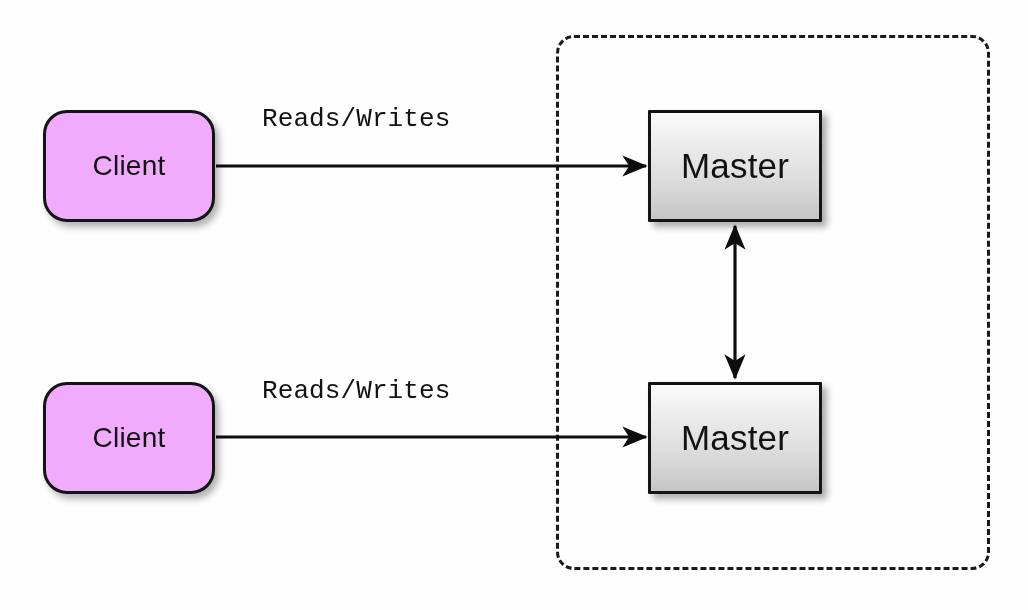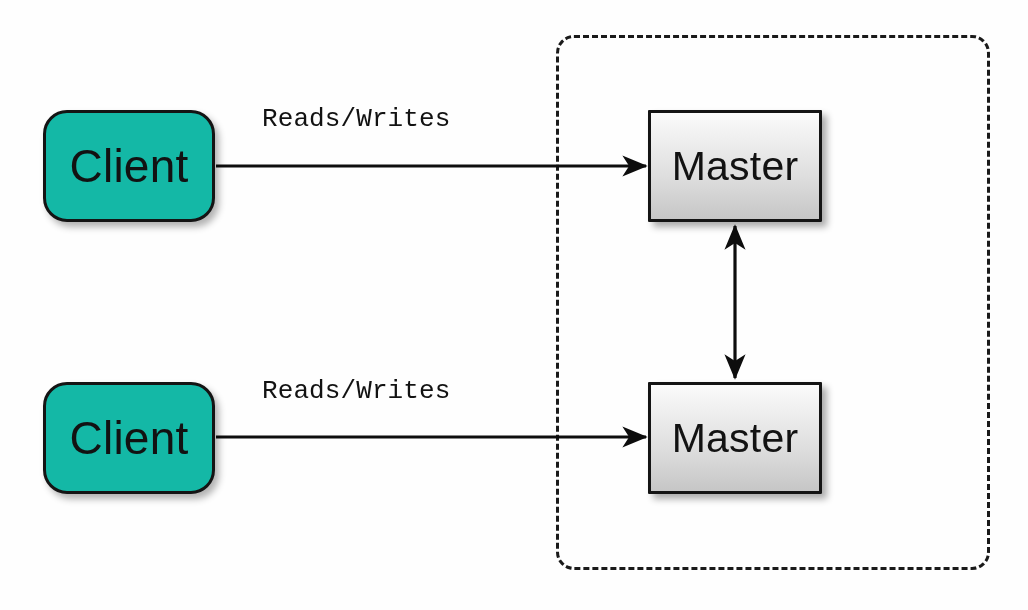--- a/index.html
+++ b/index.html
@@ -35,31 +35,31 @@
     align-items: center;
     justify-content: center;
     color: #121212;
     letter-spacing: 0.2px;
   }
   .node-client {
     width: 172px;
     height: 112px;
     border: 3px solid #141414;
     border-radius: 24px;
-    background: #14b8a6;
-    font-size: 46px;
+    background: #f0abfc;
+    font-size: 28px;
     box-shadow: 4px 5px 7px rgba(0,0,0,0.30);
   }
   .node-master {
     width: 174px;
     height: 112px;
     border: 3px solid #141414;
     border-radius: 1px;
     background: linear-gradient(to bottom, #fbfbfb 0%, #f2f2f2 18%, #dedede 60%, #c6c6c6 100%);
-    font-size: 41px;
+    font-size: 35px;
     box-shadow: 5px 5px 7px rgba(0,0,0,0.33);
   }
 
   
   .edge-label {
     position: absolute;
     font-size: 26px;
     color: #121212;
     white-space: nowrap;
     letter-spacing: 0.1px;

